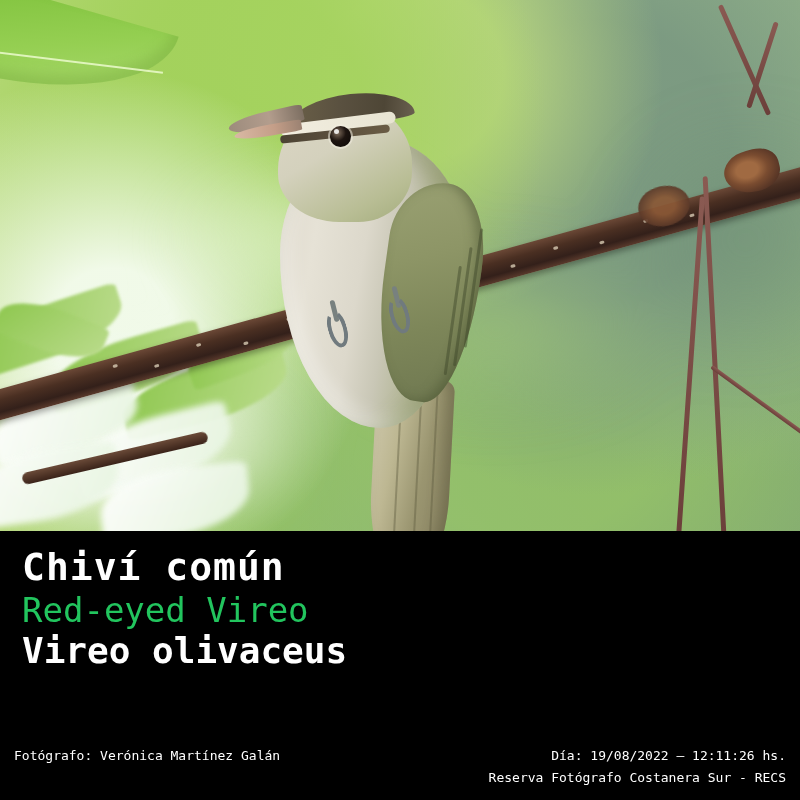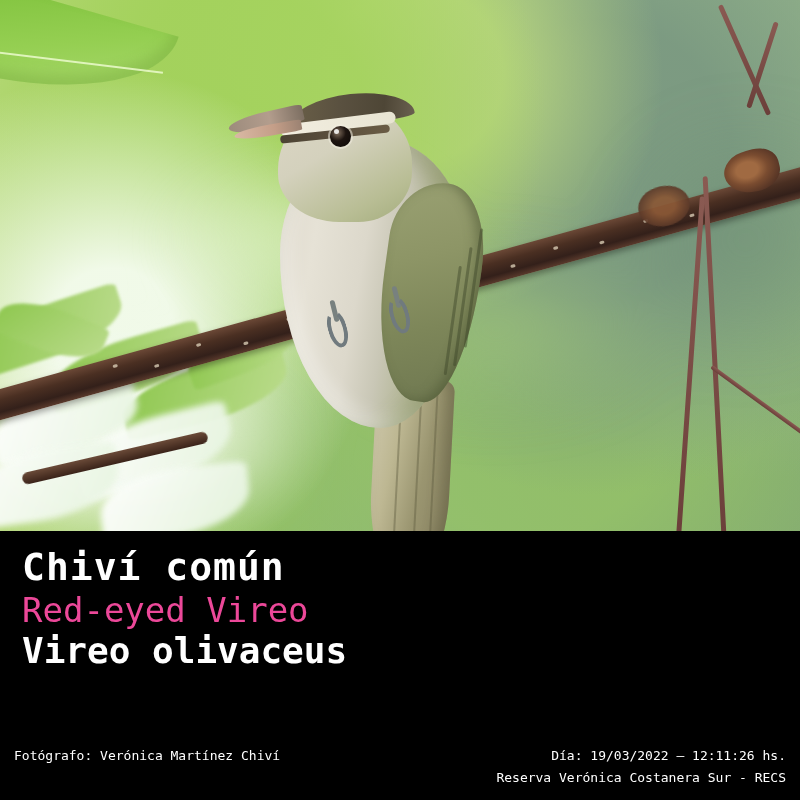--- a/index.html
+++ b/index.html
@@ -175,21 +175,21 @@
   
   .caption{
     position:absolute;left:0;top:531px;width:800px;height:269px;background:#000;
   }
   .titles{position:absolute;left:22px;top:14px;color:#fff;}
   .t-common{
     font-size:38px;font-weight:bold;letter-spacing:1px;line-height:44px;white-space:nowrap;
   }
   .t-english{
     font-size:34px;font-weight:normal;letter-spacing:0px;line-height:42px;white-space:nowrap;
-    color:#ec4899;
+    color:#22c55e;
   }
   .t-latin{
     font-size:36px;font-weight:bold;letter-spacing:0px;line-height:40px;white-space:nowrap;
   }
 
   
   .footer{position:absolute;left:0;top:745px;width:800px;height:55px;color:#fff;}
   .foot-left{position:absolute;left:14px;top:0;line-height:22px;font-size:13px;white-space:nowrap;}
   .foot-right{position:absolute;right:14px;top:0;line-height:22px;font-size:13px;text-align:right;white-space:nowrap;}
 </style>
@@ -272,21 +272,21 @@
     <div class="titles">
       <div class="t-common">Chiví común</div>
       <div class="t-english">Red-eyed Vireo</div>
       <div class="t-latin">Vireo olivaceus</div>
     </div>
 
   </div>
 
   <div class="footer">
     <div class="foot-left">
-      <div>Fotógrafo: Verónica Martínez Chiví</div>
+      <div>Fotógrafo: Verónica Martínez Galán</div>
     </div>
     <div class="foot-right">
-      <div>Día: 19/03/2022 – 12:11:26 hs.</div>
-      <div>Reserva Verónica Costanera Sur - RECS</div>
+      <div>Día: 19/08/2022 – 12:11:26 hs.</div>
+      <div>Reserva Fotógrafo Costanera Sur - RECS</div>
     </div>
   </div>
 
 </div>
 
 </body></html>

